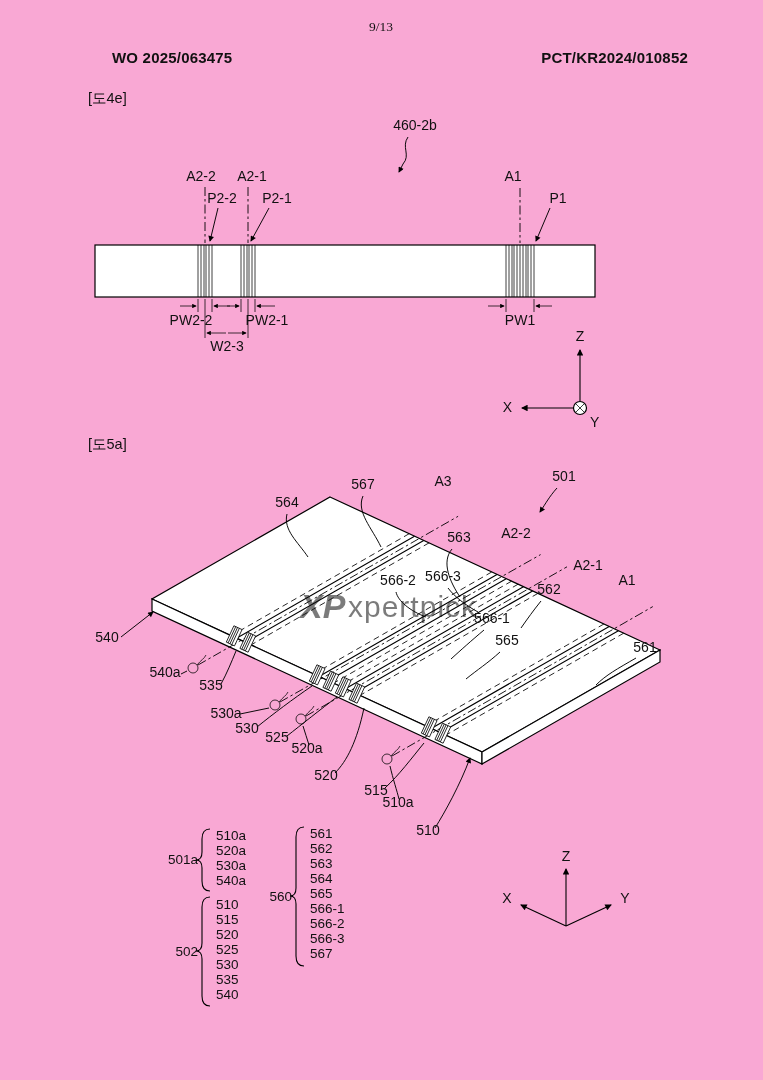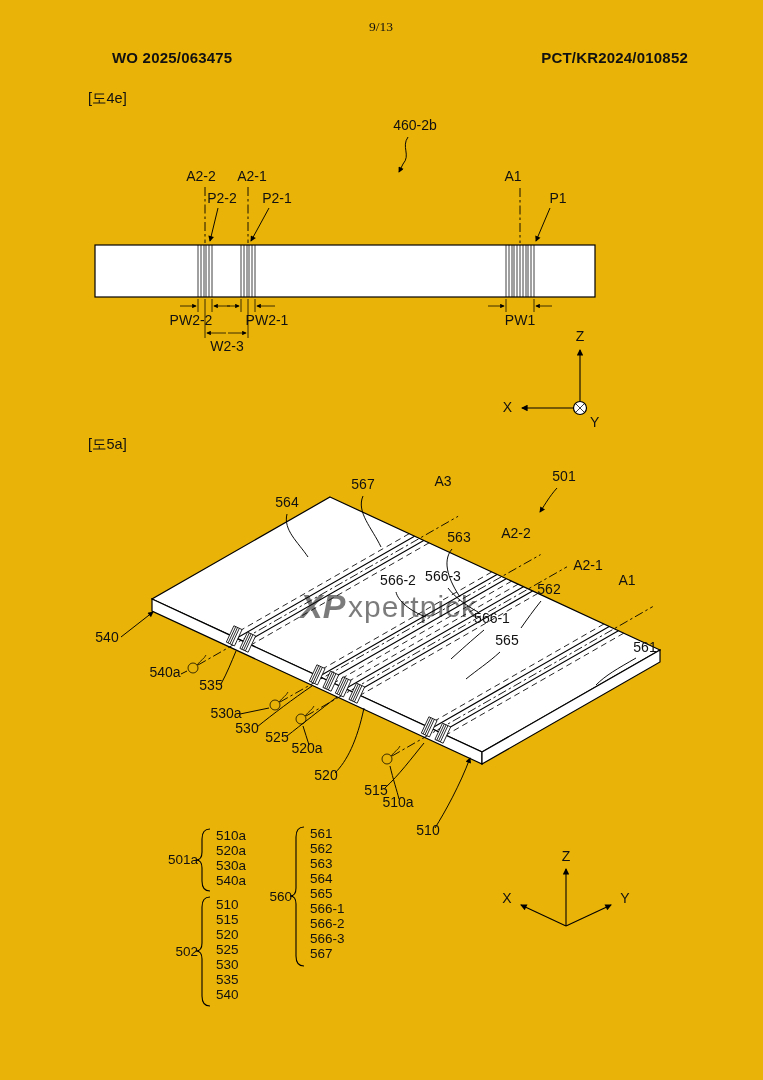--- a/index.html
+++ b/index.html
@@ -1,16 +1,16 @@
 <!DOCTYPE html>
 <html><head>
 <meta charset="utf-8">
 <style>
   html,body{margin:0;padding:0;background:#fff;}
-  .page{position:relative;width:763px;height:1080px;background:#eab308;overflow:hidden;}
+  .page{position:relative;width:763px;height:1080px;background:#f9a8d4;overflow:hidden;}
   .page > svg{position:absolute;left:0;top:0;}
   text{font-family:"Liberation Sans",sans-serif;fill:#111;}
   .pgnum{font-family:"Liberation Serif",serif;font-size:13.5px;}
   .hdr{font-size:15px;font-weight:700;letter-spacing:.2px;}
   .cap{font-size:14.5px;}
   .lbl{font-size:14px;}
   .leg{font-size:13.5px;}
   .ln{stroke:#000;stroke-width:1.1;fill:none;}
   .th{stroke:#000;stroke-width:.75;fill:none;}
   .dd{stroke:#000;stroke-width:.9;fill:none;stroke-dasharray:9 3 2.5 3;}

